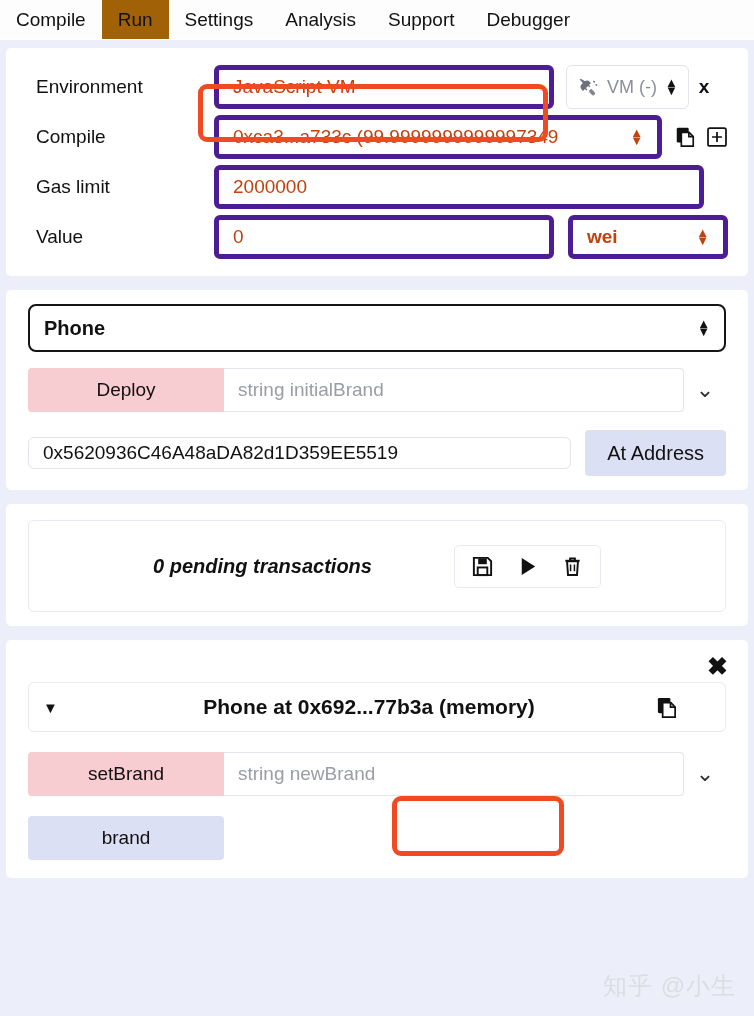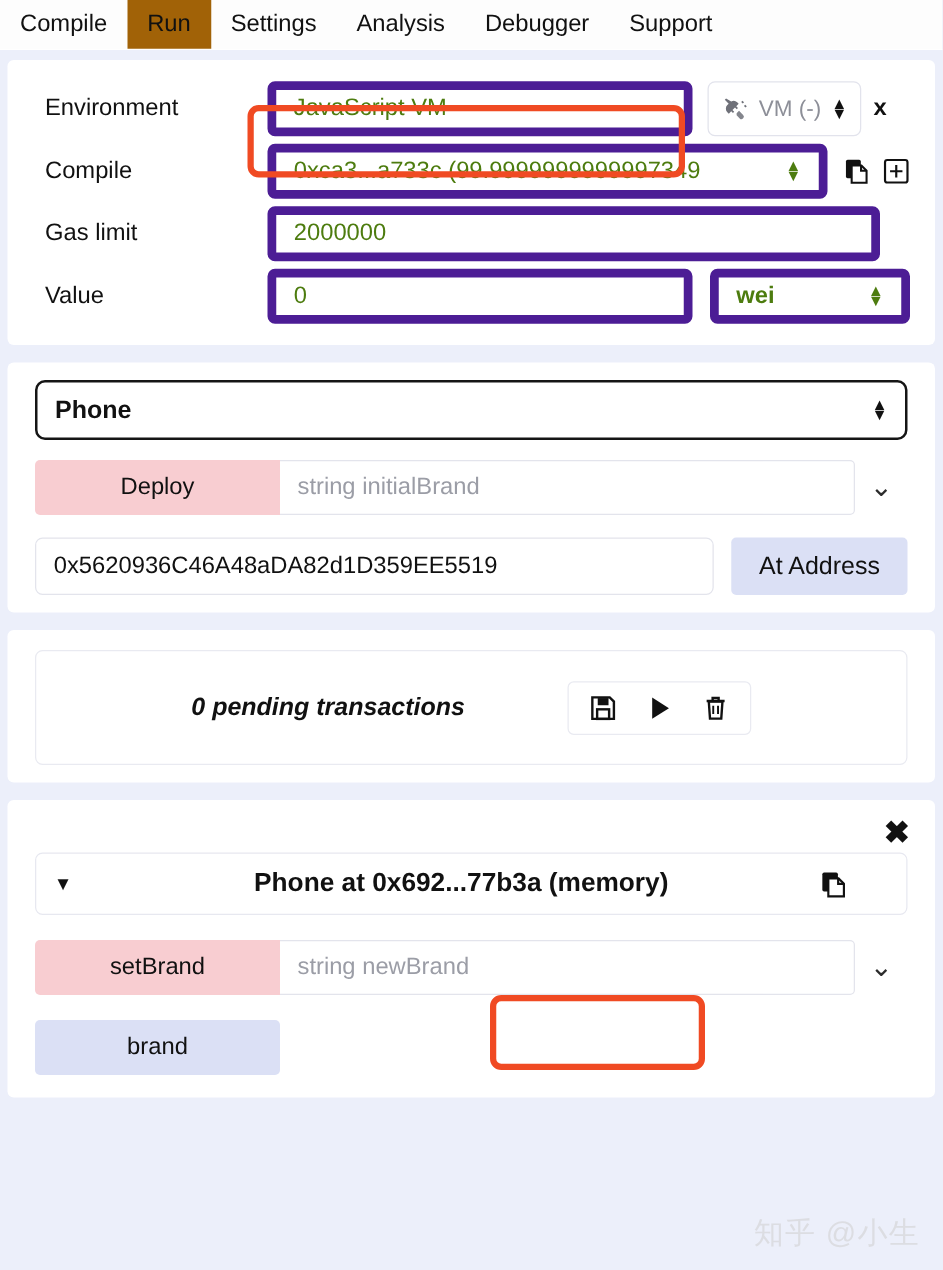--- a/index.html
+++ b/index.html
@@ -70,28 +70,28 @@
   }
   .row-label {
     font-size: 19px;
     width: 178px;
     flex: 0 0 178px;
     color: #111;
   }
 
   .field {
     height: 44px;
-    border: 7px solid #4c1d95;
+    border: 5px solid #4c1d95;
     border-radius: 6px;
     background: #fff;
     display: flex;
     align-items: center;
     padding: 0 14px;
     font-size: 19px;
-    color: #4d7c0f;
+    color: #c2410c;
     min-width: 0;
     position: relative;
   }
 
   .field.select {
     justify-content: space-between;
   }
 
   .env-field { flex: 0 0 340px; }
   .env-side {
@@ -221,21 +221,21 @@
 
   
   .at-row {
     display: flex;
     align-items: center;
     padding: 0 22px;
     margin-top: 18px;
   }
   .at-input {
     flex: 1 1 auto;
-    height: 46px;
+    height: 32px;
     border: 1px solid #e3e4ec;
     border-radius: 6px;
     display: flex;
     align-items: center;
     padding: 0 14px;
     font-size: 19px;
     overflow: hidden;
     white-space: nowrap;
     margin-right: 14px;
     min-width: 0;
@@ -355,24 +355,24 @@
   <div class="tab active">
       <span>Run</span>
     </div>
   <div class="tab">
       <span>Settings</span>
     </div>
   <div class="tab">
       <span>Analysis</span>
     </div>
   <div class="tab">
+      <span>Support</span>
+    </div>
+  <div class="tab">
       <span>Debugger</span>
-    </div>
-  <div class="tab">
-      <span>Support</span>
     </div>
 </div>
 
 <div class="page">
 
   <div class="card">
 
     <div class="row">
       <div class="row-label">Environment</div>
       <div class="field select env-field">

